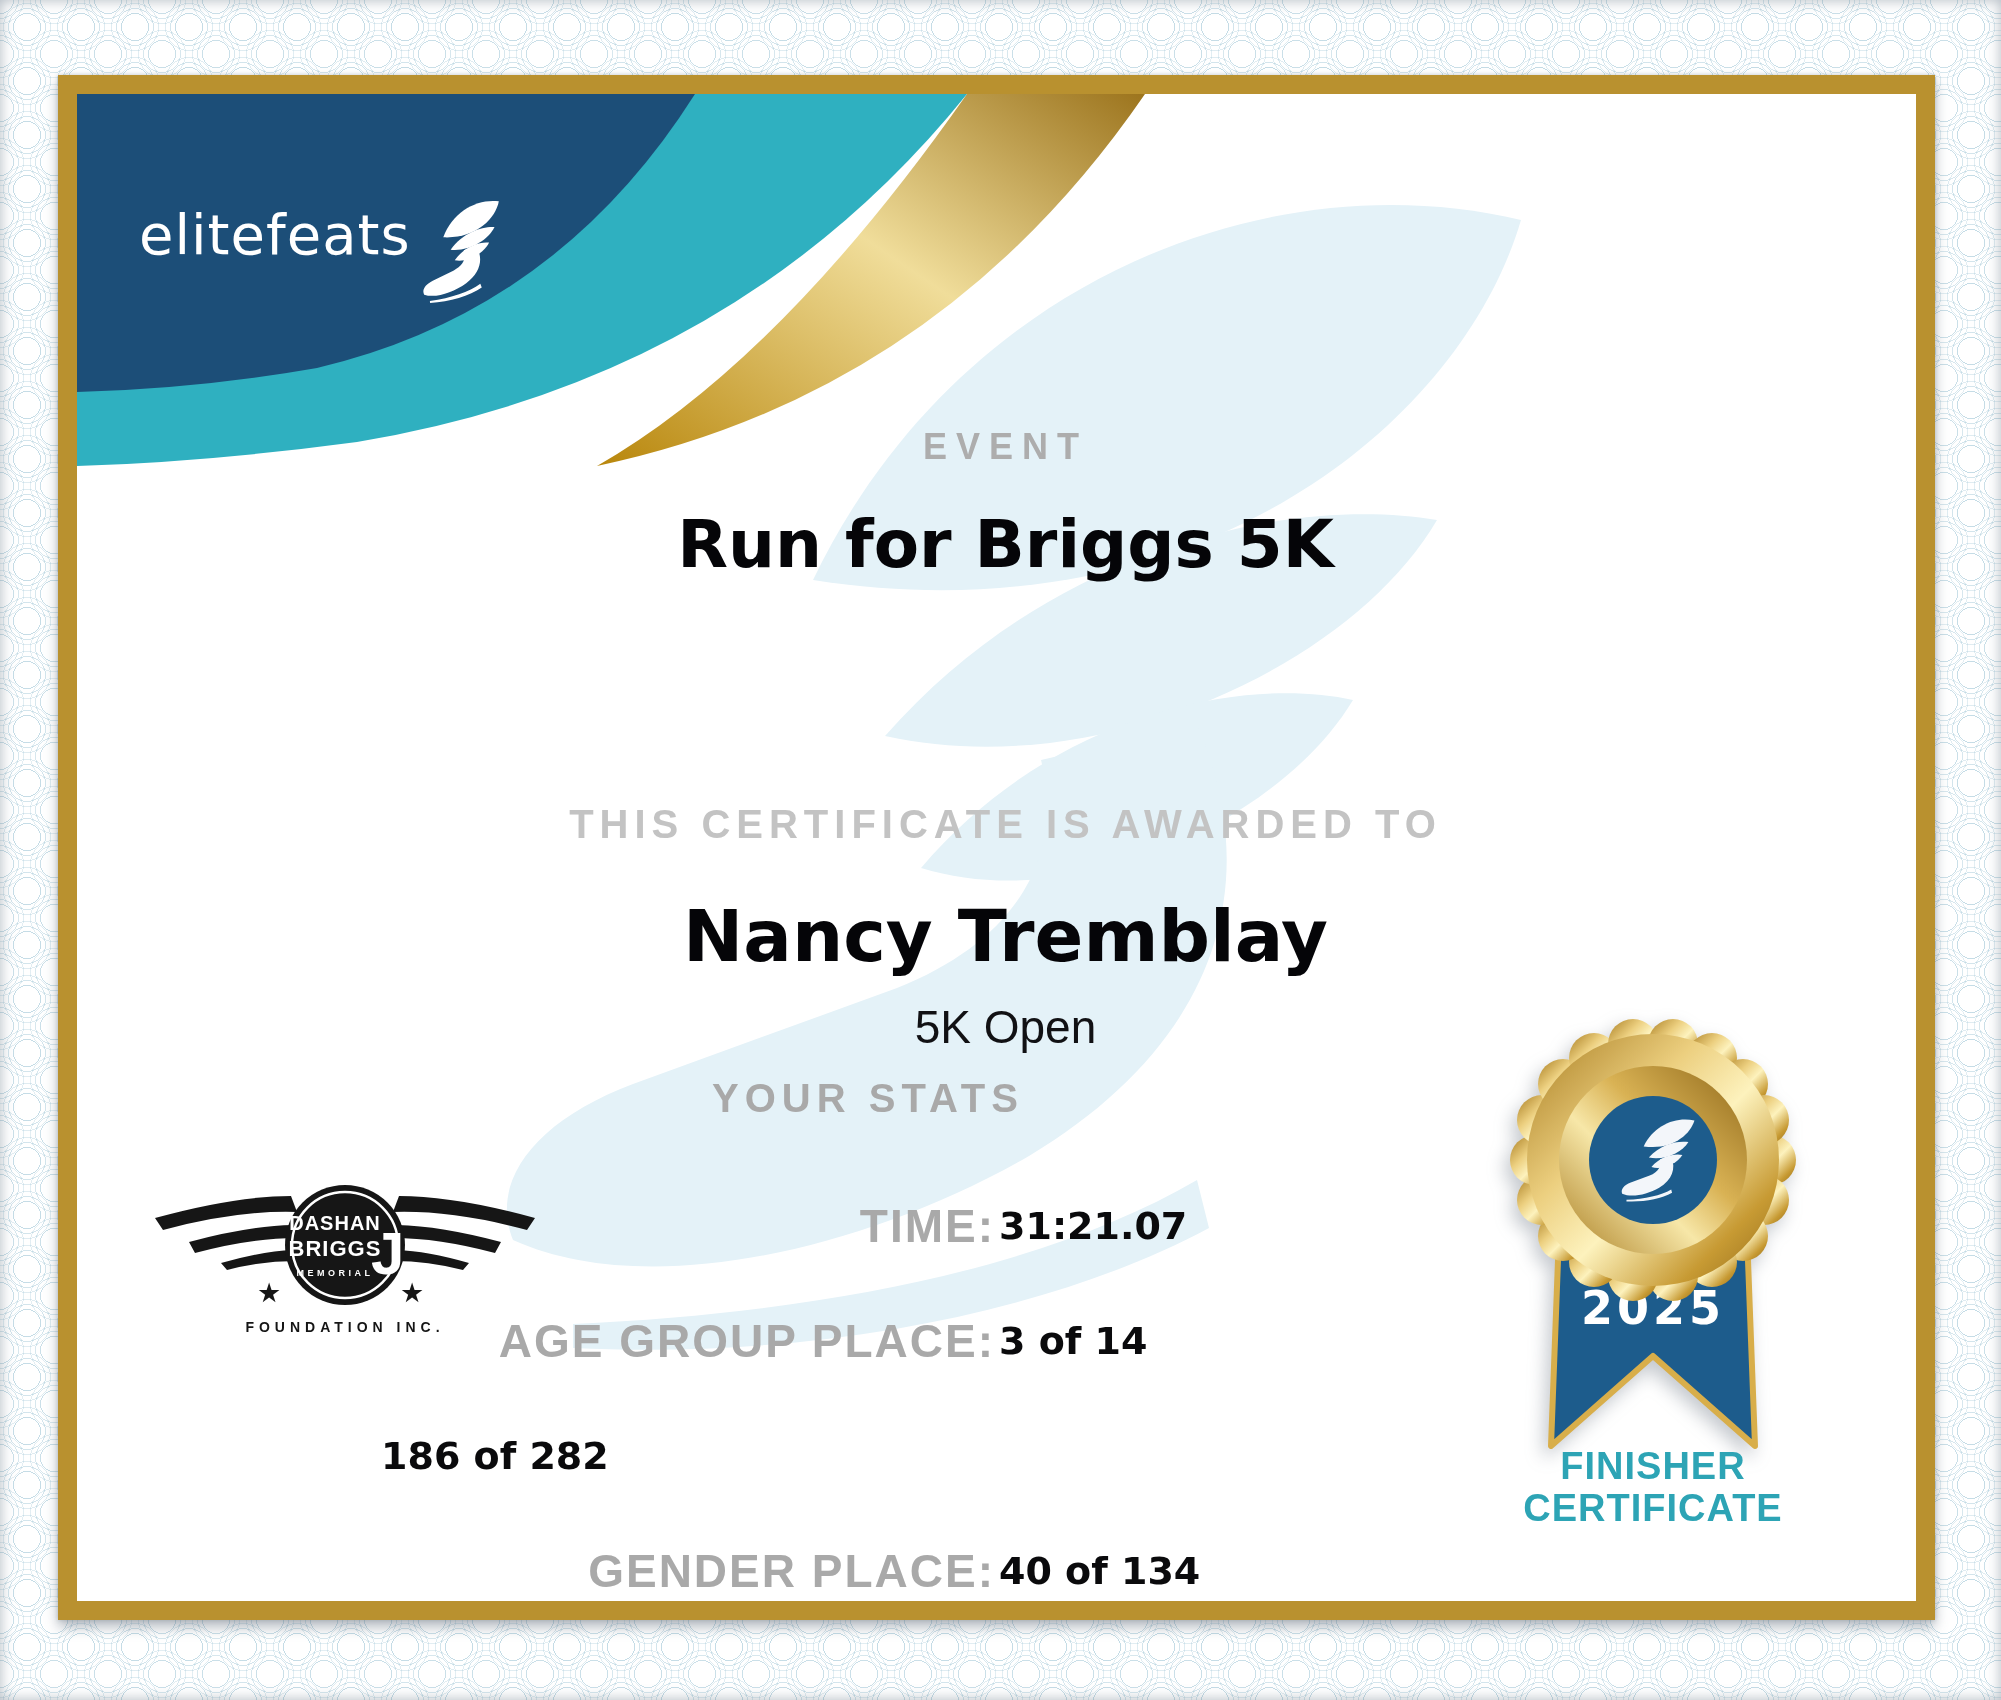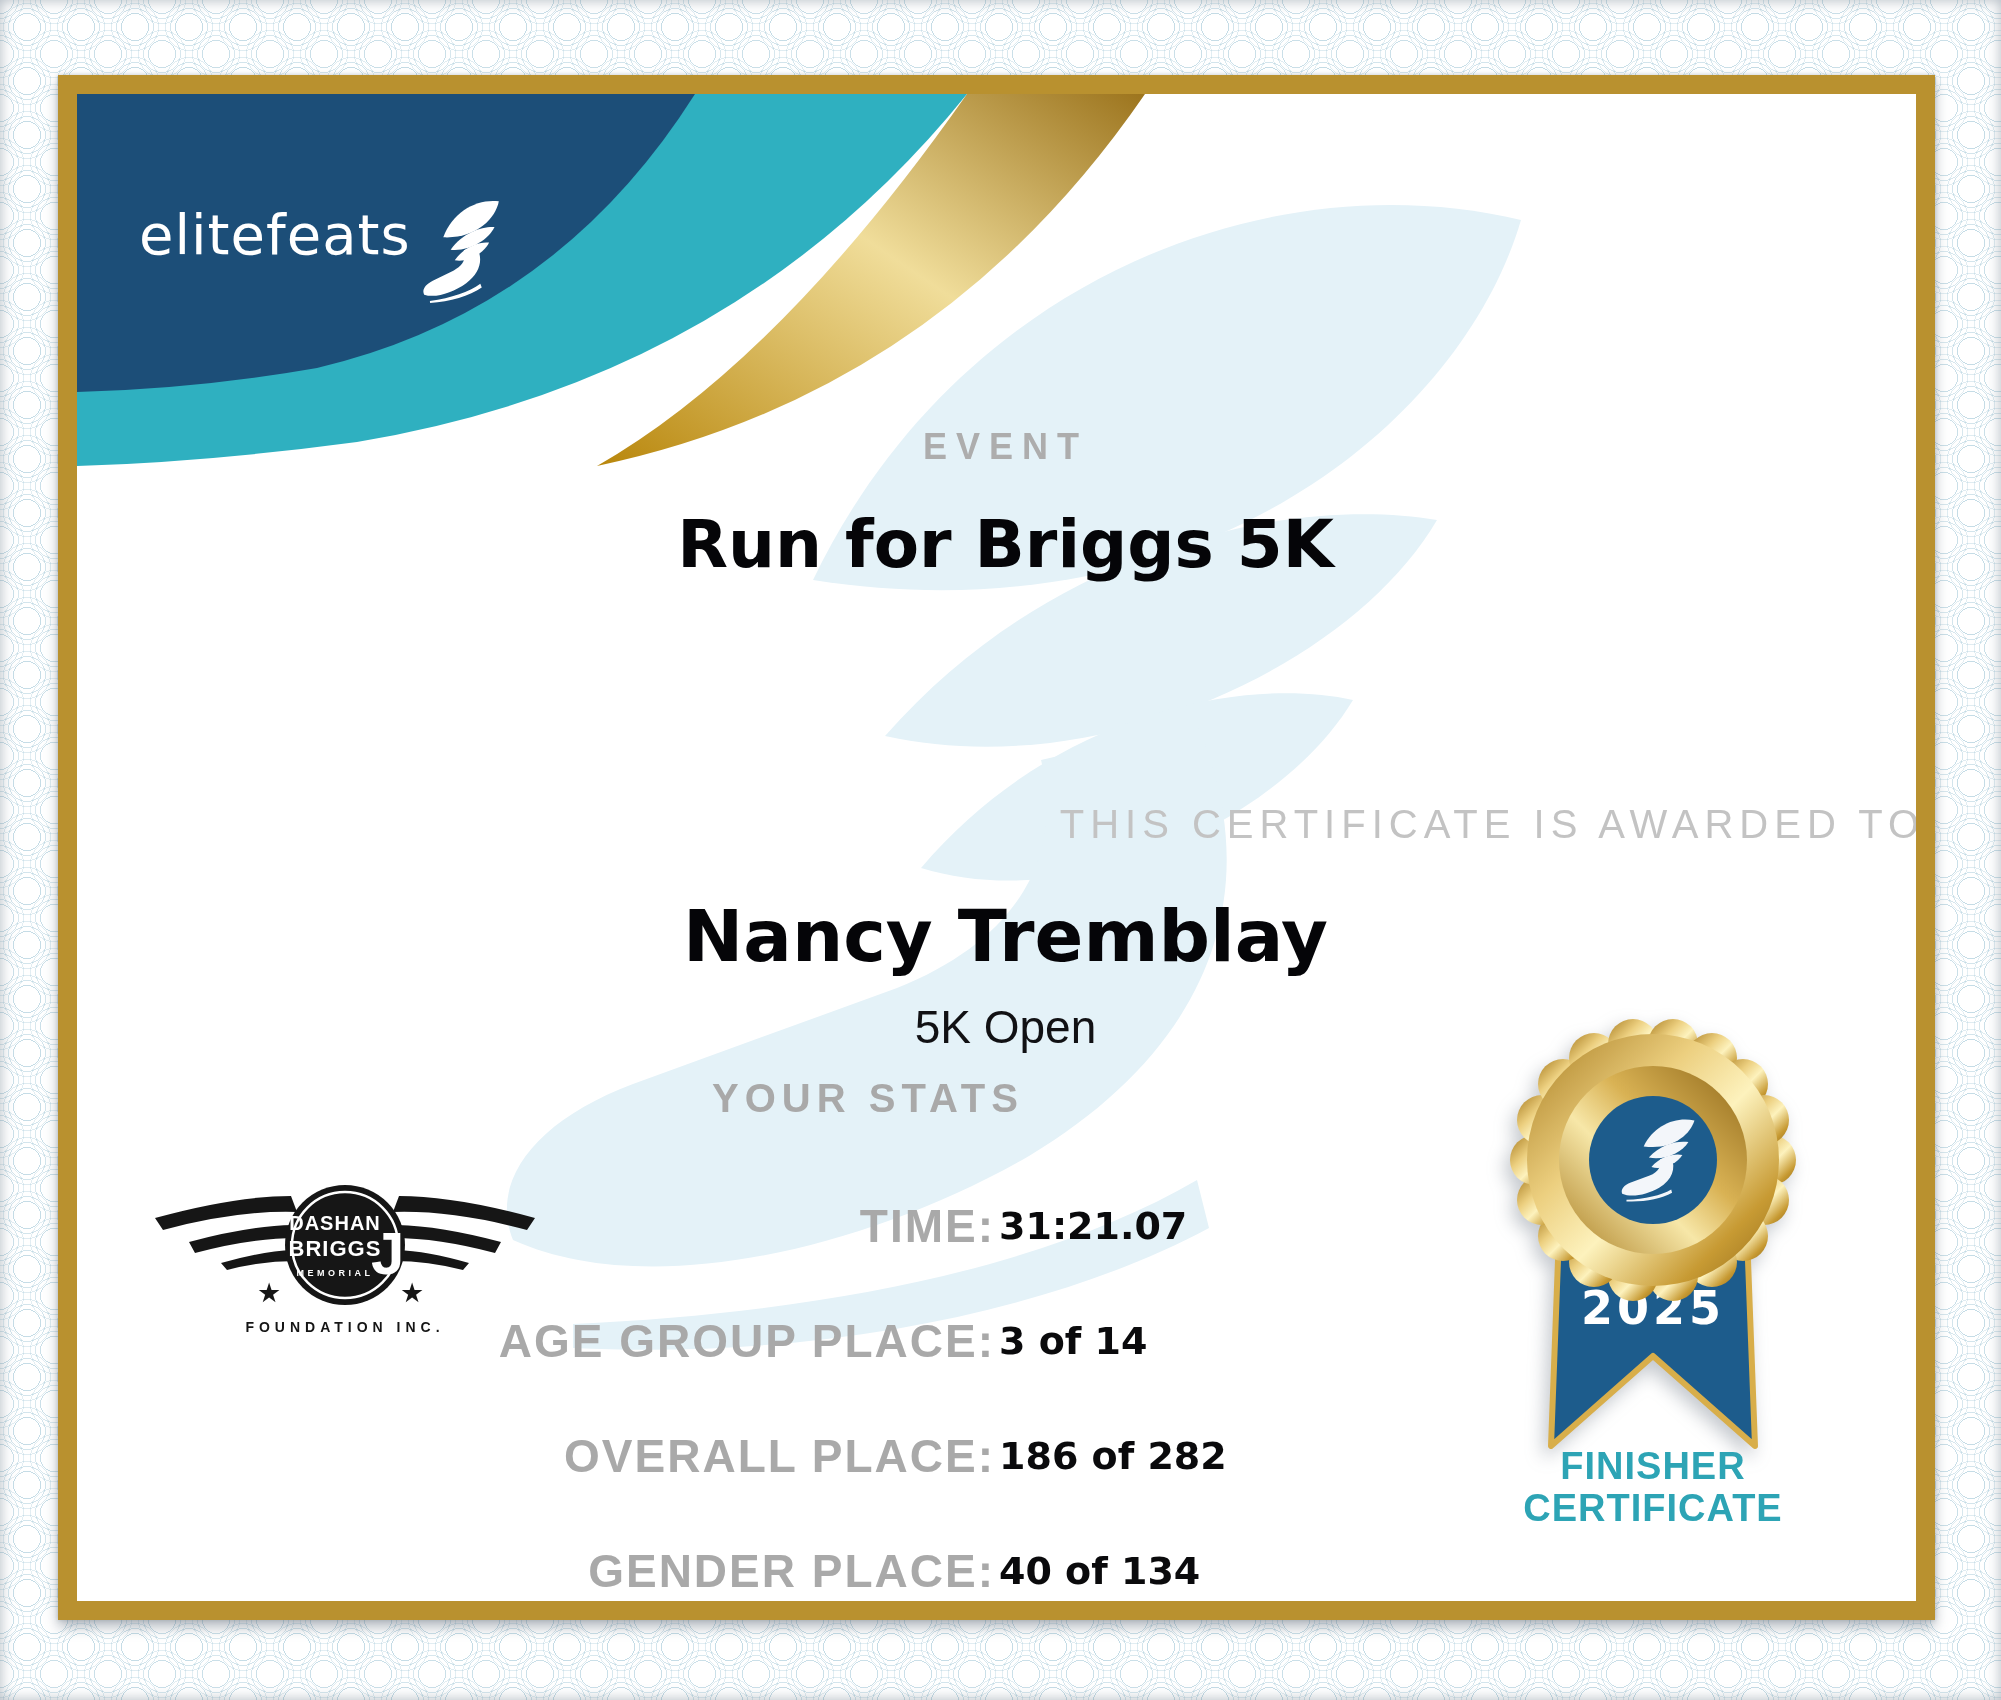--- a/index.html
+++ b/index.html
@@ -25,21 +25,21 @@
 
   
   .swoosh{position:absolute;left:0;top:0;width:1100px;height:400px;}
   .brand{position:absolute;left:62px;top:86px;display:flex;align-items:flex-start;color:#ffffff;}
   .brand-text{font-family:"DejaVu Sans",sans-serif;font-weight:normal;font-size:56px;letter-spacing:1px;line-height:110px;}
   .brand-icon{width:100px;height:110px;margin-left:-4px;margin-top:18px;transform:rotate(-6deg);color:#ffffff;}
 
   .centered{position:absolute;left:9px;right:-9px;text-align:center;}
   .event-label{top:332px;font-size:36px;font-weight:bold;letter-spacing:9px;color:#adadad;}
   .event-name{top:412px;font-family:"DejaVu Sans",sans-serif;font-size:66px;font-weight:800;color:#050508;}
-  .award-intro{top:708px;font-size:40px;font-weight:normal;letter-spacing:6px;color:#c3c3c3;text-align:right;}
+  .award-intro{top:708px;font-size:40px;font-weight:bold;letter-spacing:6px;color:#c3c3c3;}
   .recipient{top:800px;font-family:"DejaVu Sans",sans-serif;font-size:72px;font-weight:800;color:#050508;}
   .division{top:906px;font-size:46px;font-weight:normal;color:#111114;}
 
   .stats-heading{position:absolute;left:391px;width:800px;top:982px;text-align:center;
     font-size:40px;font-weight:bold;letter-spacing:6px;color:#a9a9a9;}
   .stats{position:absolute;left:300px;top:1074px;width:1260px;}
   .stat-row{display:flex;align-items:center;height:115px;}
   .stat-label{width:618px;text-align:right;font-size:46px;font-weight:bold;letter-spacing:2px;color:#a9a9a9;}
   .stat-value{margin-left:4px;font-family:"DejaVu Sans",sans-serif;font-size:38px;font-weight:800;color:#0a0a0c;}
 
@@ -116,21 +116,20 @@
       <div class="stats">
         <div class="stat-row">
           <span class="stat-label">TIME:</span>
           <span class="stat-value">31:21.07</span>
         </div>
         <div class="stat-row">
           <span class="stat-label">AGE GROUP PLACE:</span>
           <span class="stat-value">3 of 14</span>
         </div>
         <div class="stat-row">
-          <span class="stat-label">OVERALL PLACE:</span>
           <span class="stat-value">186 of 282</span>
         </div>
         <div class="stat-row">
           <span class="stat-label">GENDER PLACE:</span>
           <span class="stat-value">40 of 134</span>
         </div>
       </div>
 
       <svg class="sponsor" viewBox="0 0 400 200">
         <g id="lw" fill="#161616">

